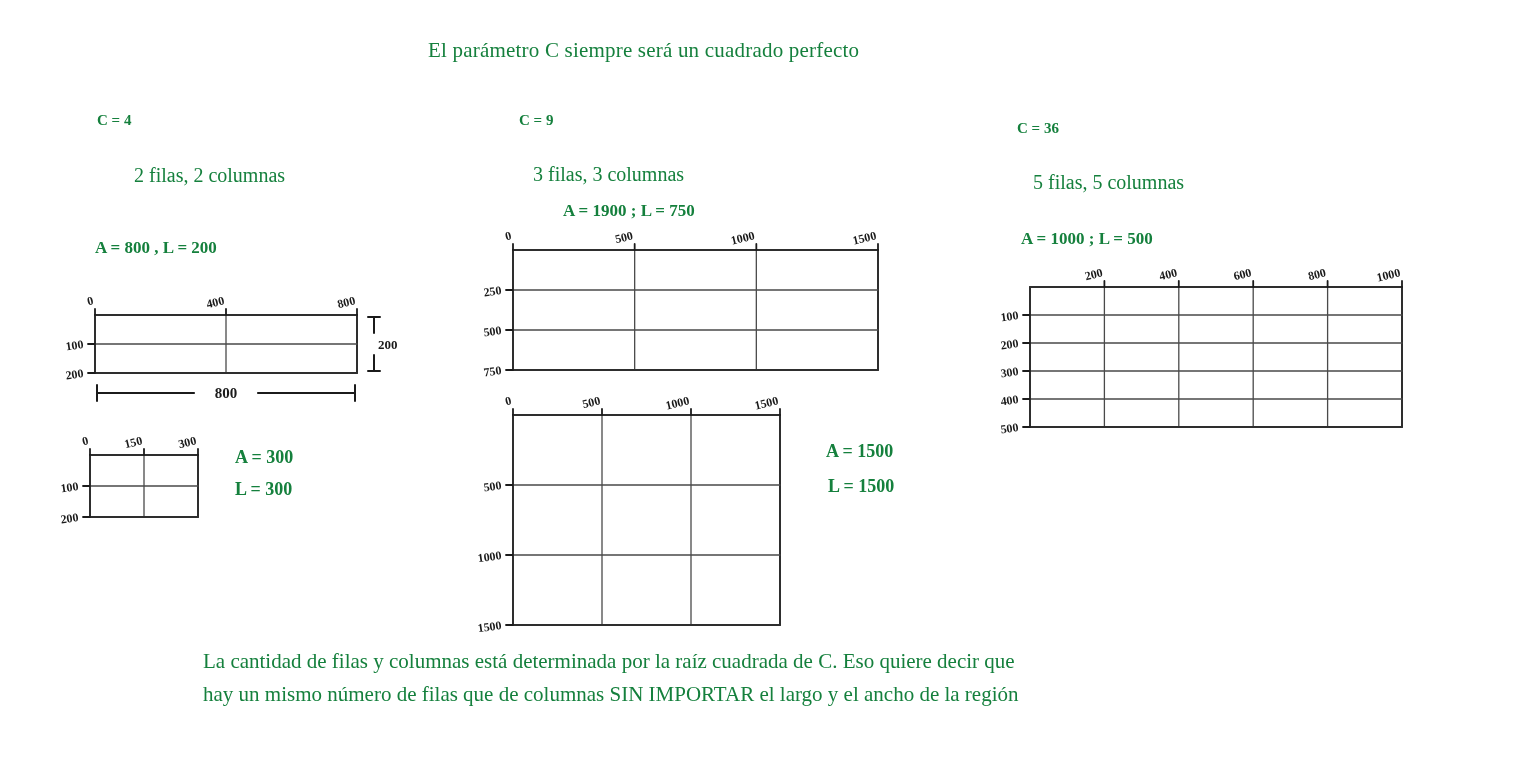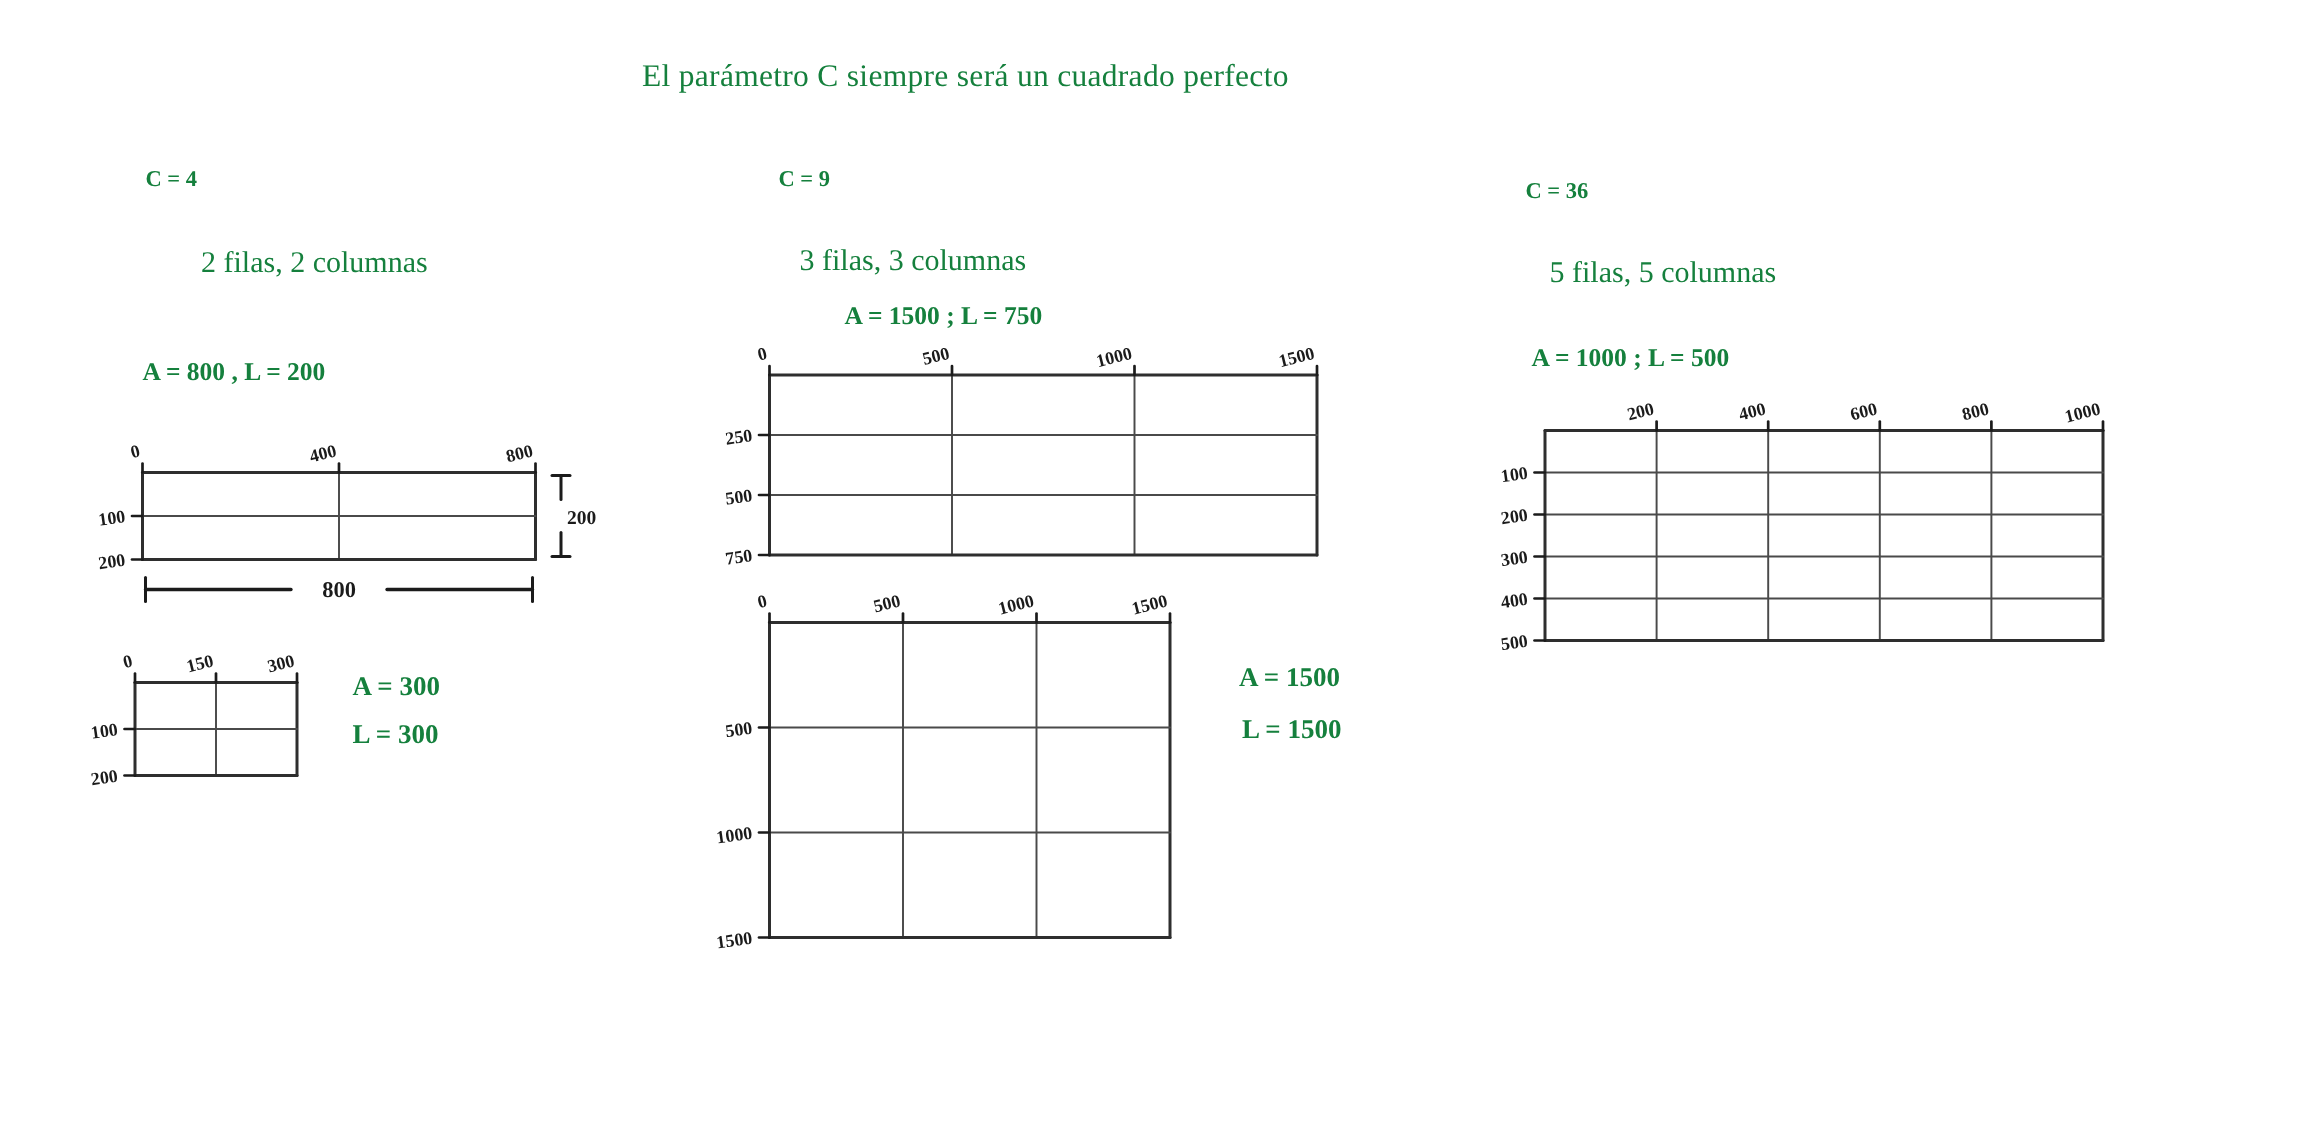--- a/index.html
+++ b/index.html
@@ -76,21 +76,21 @@
         <text x="34" y="67" font-size="12" font-weight="bold" text-anchor="end" fill="#1b1b1b" transform="rotate(-8 34 67)">100</text>
         <line x1="38" y1="94" x2="45" y2="94" stroke="#1b1b1b" stroke-width="1.8" stroke-linecap="round"></line>
         <text x="34" y="98" font-size="12" font-weight="bold" text-anchor="end" fill="#1b1b1b" transform="rotate(-8 34 98)">200</text>
       </svg>
     </div>
   <div class="hw side-label" style="left:235px;top:447px;text-align:right;">A = 300</div>
   <div class="hw side-label" style="left:235px;top:479px;">L = 300</div>
 
   <div class="hw c-label" style="left:519px;top:112px;">C = 9</div>
   <div class="hw grid-label" style="left:533px;top:163px;">3 filas, 3 columnas</div>
-  <div class="hw params" style="left:563px;top:201px;">A = 1500 ;  L = 750</div>
+  <div class="hw params" style="left:563px;top:201px;">A = 1900 ;  L = 750</div>
 
   <div class="figure" style="left:468px;top:218px;width:430px;height:164px;">
       <svg width="430" height="164" viewBox="0 0 430 164">
         <line x1="45" y1="32" x2="45" y2="152" stroke="#2e2e2e" stroke-width="2" stroke-linecap="round"></line>
         <line x1="166.66666666666669" y1="32" x2="166.66666666666669" y2="152" stroke="#4a4a4a" stroke-width="1.3" stroke-linecap="round"></line>
         <line x1="288.33333333333337" y1="32" x2="288.33333333333337" y2="152" stroke="#4a4a4a" stroke-width="1.3" stroke-linecap="round"></line>
         <line x1="410" y1="32" x2="410" y2="152" stroke="#2e2e2e" stroke-width="2" stroke-linecap="round"></line>
         <line x1="45" y1="32" x2="410" y2="32" stroke="#2e2e2e" stroke-width="2" stroke-linecap="round"></line>
         <line x1="45" y1="72" x2="410" y2="72" stroke="#4a4a4a" stroke-width="1.3" stroke-linecap="round"></line>
         <line x1="45" y1="112" x2="410" y2="112" stroke="#4a4a4a" stroke-width="1.3" stroke-linecap="round"></line>
@@ -176,15 +176,17 @@
         <line x1="43" y1="116" x2="50" y2="116" stroke="#1b1b1b" stroke-width="1.8" stroke-linecap="round"></line>
         <text x="39" y="120" font-size="12" font-weight="bold" text-anchor="end" fill="#1b1b1b" transform="rotate(-8 39 120)">300</text>
         <line x1="43" y1="144" x2="50" y2="144" stroke="#1b1b1b" stroke-width="1.8" stroke-linecap="round"></line>
         <text x="39" y="148" font-size="12" font-weight="bold" text-anchor="end" fill="#1b1b1b" transform="rotate(-8 39 148)">400</text>
         <line x1="43" y1="172" x2="50" y2="172" stroke="#1b1b1b" stroke-width="1.8" stroke-linecap="round"></line>
         <text x="39" y="176" font-size="12" font-weight="bold" text-anchor="end" fill="#1b1b1b" transform="rotate(-8 39 176)">500</text>
       </svg>
     </div>
 
   <div class="hw footer" style="left:203px;top:645px;">
+    <div>La cantidad de filas y columnas está determinada por la raíz cuadrada de C. Eso quiere decir que</div>
+    <div>hay un mismo número de filas que de columnas SIN IMPORTAR el largo y el ancho de la región</div>
   </div>
 
 </div>
 
 </body></html>

